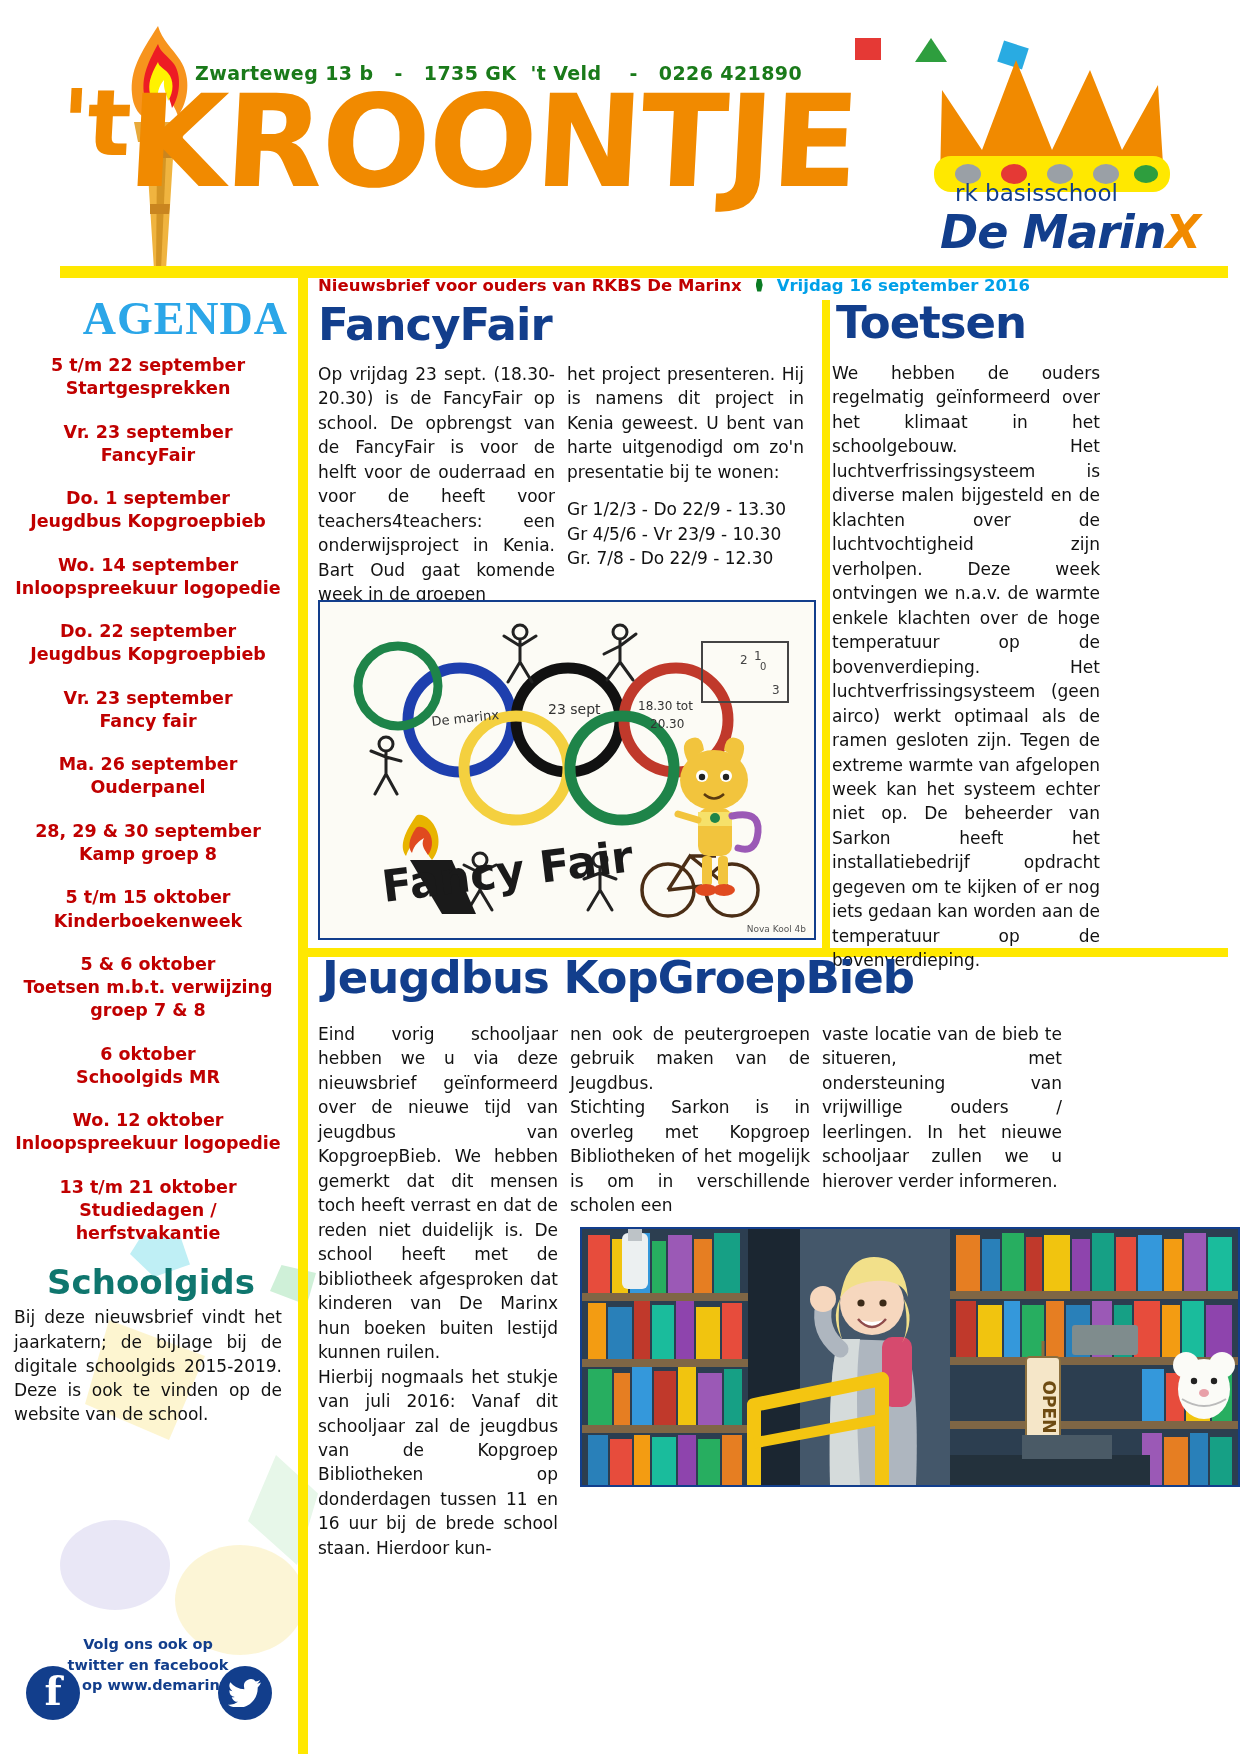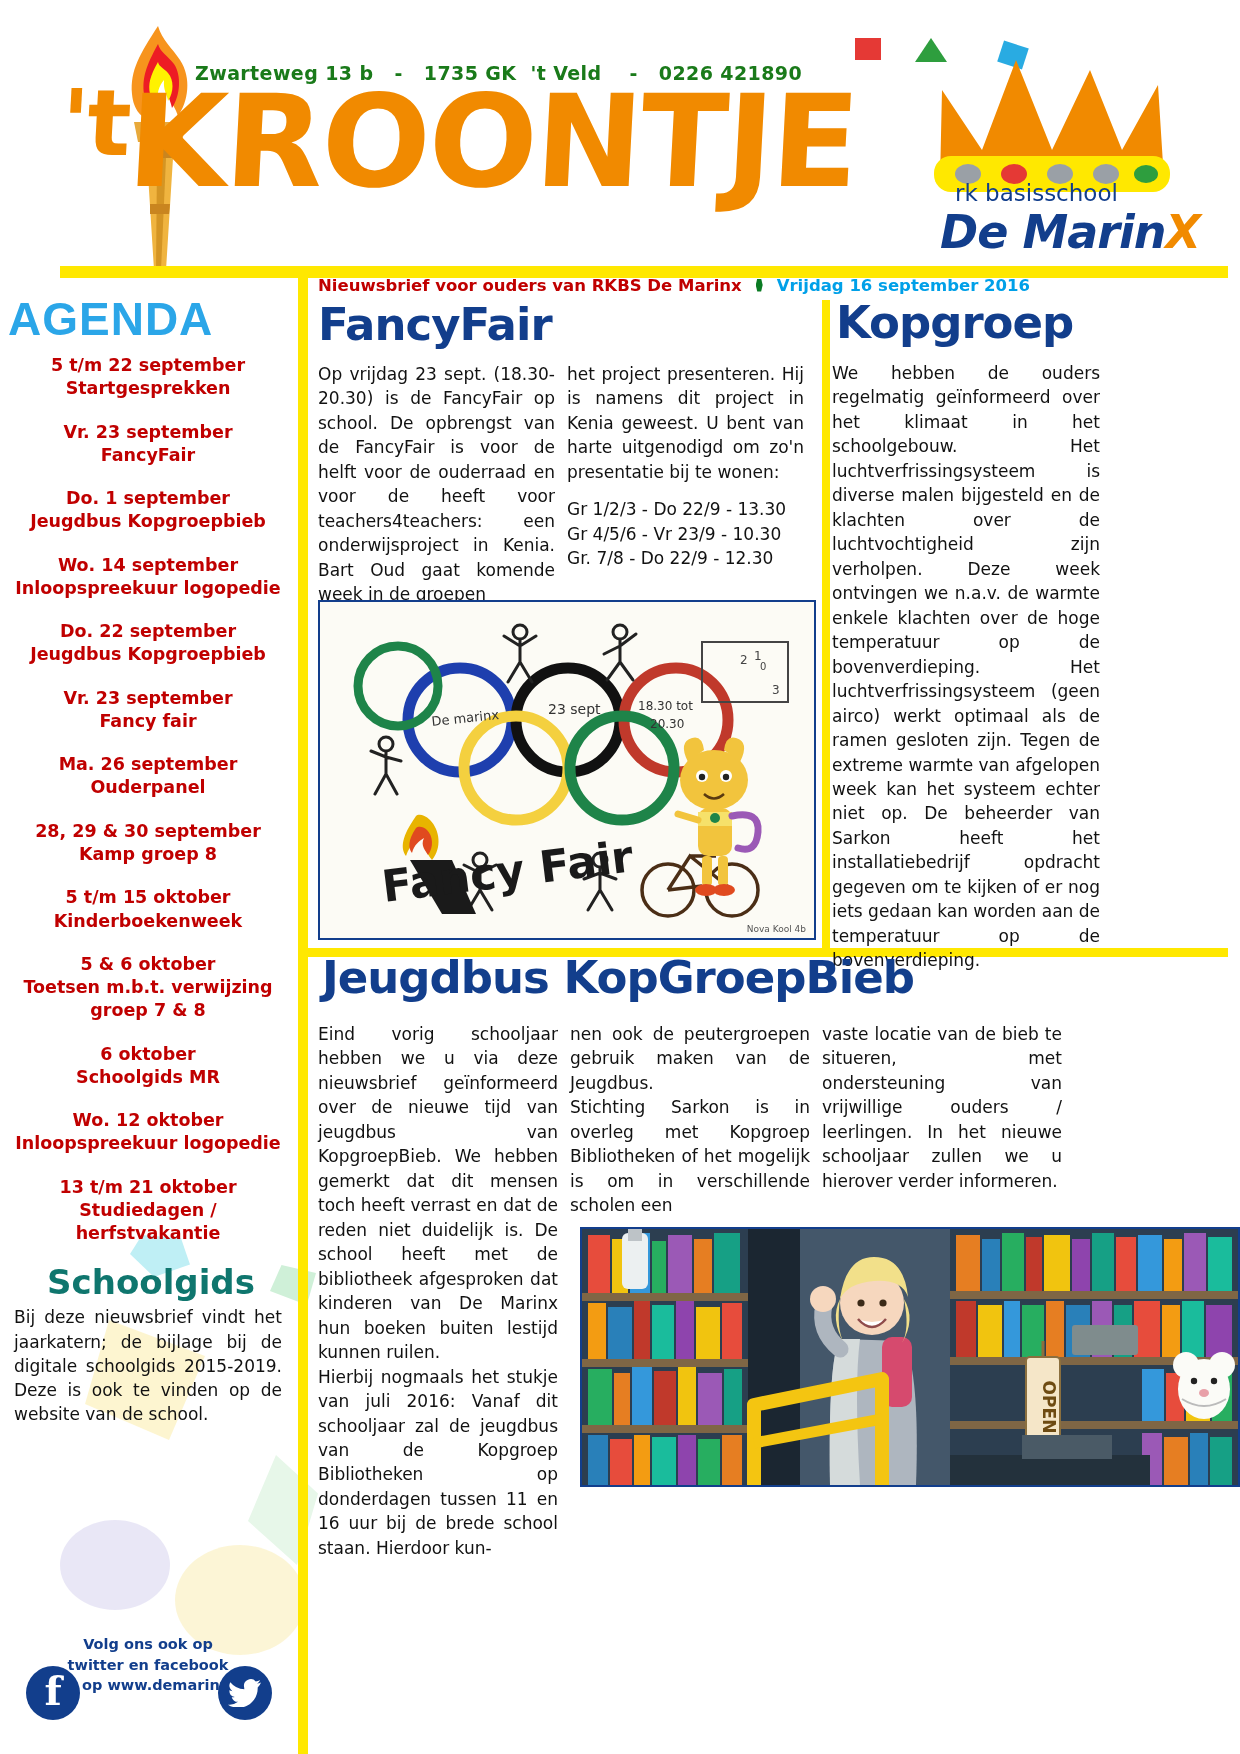--- a/index.html
+++ b/index.html
@@ -66,22 +66,22 @@
   .green-dot { width:22px; height:13px; background:#0A7B23;
                clip-path:polygon(22% 0,78% 0,100% 50%,78% 100%,22% 100%,0 50%); }
   .subbar-right {
     font-family:"DejaVu Sans", sans-serif; font-size:16.5px; font-weight:bold; color:#00A0E8;
     white-space:nowrap;
   }
 
   
   .sidebar { position:absolute; left:0; top:290px; width:296px; height:1464px; padding:0 8px; }
   .agenda-title {
-    text-align:left; margin-top:6px;
-    font-family:Liberation Sans, sans-serif; font-size:46px; font-weight:bold;
+    text-align:right; margin-top:6px;
+    font-family:Liberation Serif, serif; font-size:46px; font-weight:bold;
     color:#2BA6E8; letter-spacing:1px; line-height:1;
   }
   .agenda-list { margin-top:12px; }
   .agenda-item {
     text-align:center; color:#C00000; font-weight:bold;
     font-family:"DejaVu Sans", sans-serif; font-size:17.5px; line-height:1.33;
     margin-bottom:20px;
   }
   .agenda-item .d { display:block; }
   .agenda-item .t { display:block; }
@@ -371,21 +371,21 @@
             <ellipse cx="386" cy="288" rx="11" ry="6" fill="#E04A1F"></ellipse>
             <ellipse cx="404" cy="288" rx="11" ry="6" fill="#E04A1F"></ellipse>
           </g>
 
           <text x="64" y="300" font-family="DejaVu Sans, sans-serif" font-size="44" font-weight="bold" fill="#1A1A1A" transform="rotate(-7 64 300)">Fancy Fair</text>
         </svg>
         <div class="photo-caption">Nova Kool 4b</div>
       </div>
 
       <div class="kl-wrap">
-        <div class="art-head kl-head">Kopgroep</div>
+        <div class="art-head kl-head">Toetsen</div>
         <div class="col-text" style="margin-top:16px;">
           <p>We hebben de ouders regelmatig geïnformeerd over het klimaat in het schoolgebouw. Het luchtverfrissingsysteem is diverse malen bijgesteld en de klachten over de luchtvochtigheid zijn verholpen. Deze week ontvingen we n.a.v. de warmte enkele klachten over de hoge temperatuur op de bovenverdieping. Het luchtverfrissingsysteem (geen airco) werkt optimaal als de ramen gesloten zijn. Tegen de extreme warmte van afgelopen week kan het systeem echter niet op. De beheerder van Sarkon heeft het installatiebedrijf opdracht gegeven om te kijken of er nog iets gedaan kan worden aan de temperatuur op de bovenverdieping.</p>
         </div>
       </div>
     </div>
 
     <div class="sec-jb">
       <div class="art-head jb-head">Jeugdbus KopGroepBieb</div>
 
       <div class="jb-cols">

